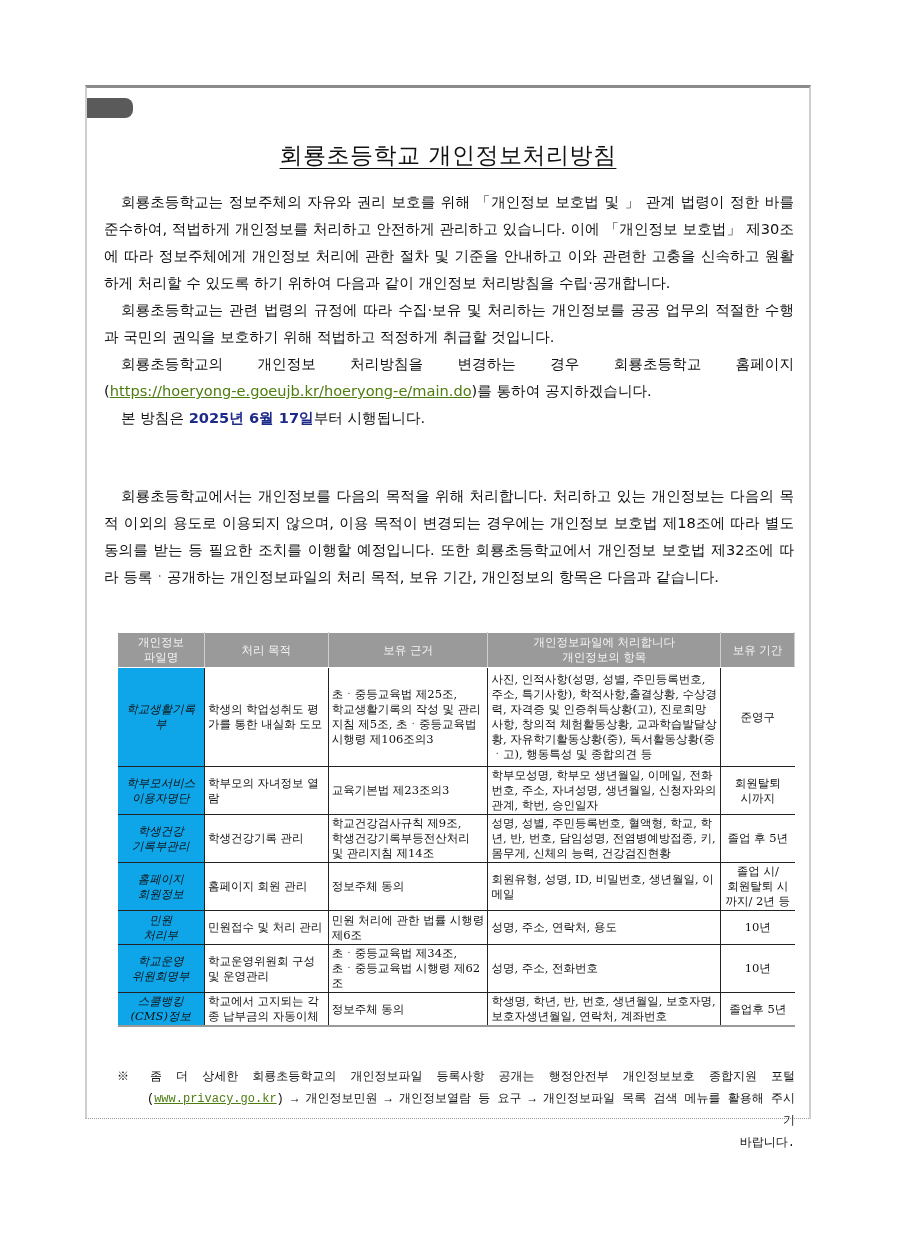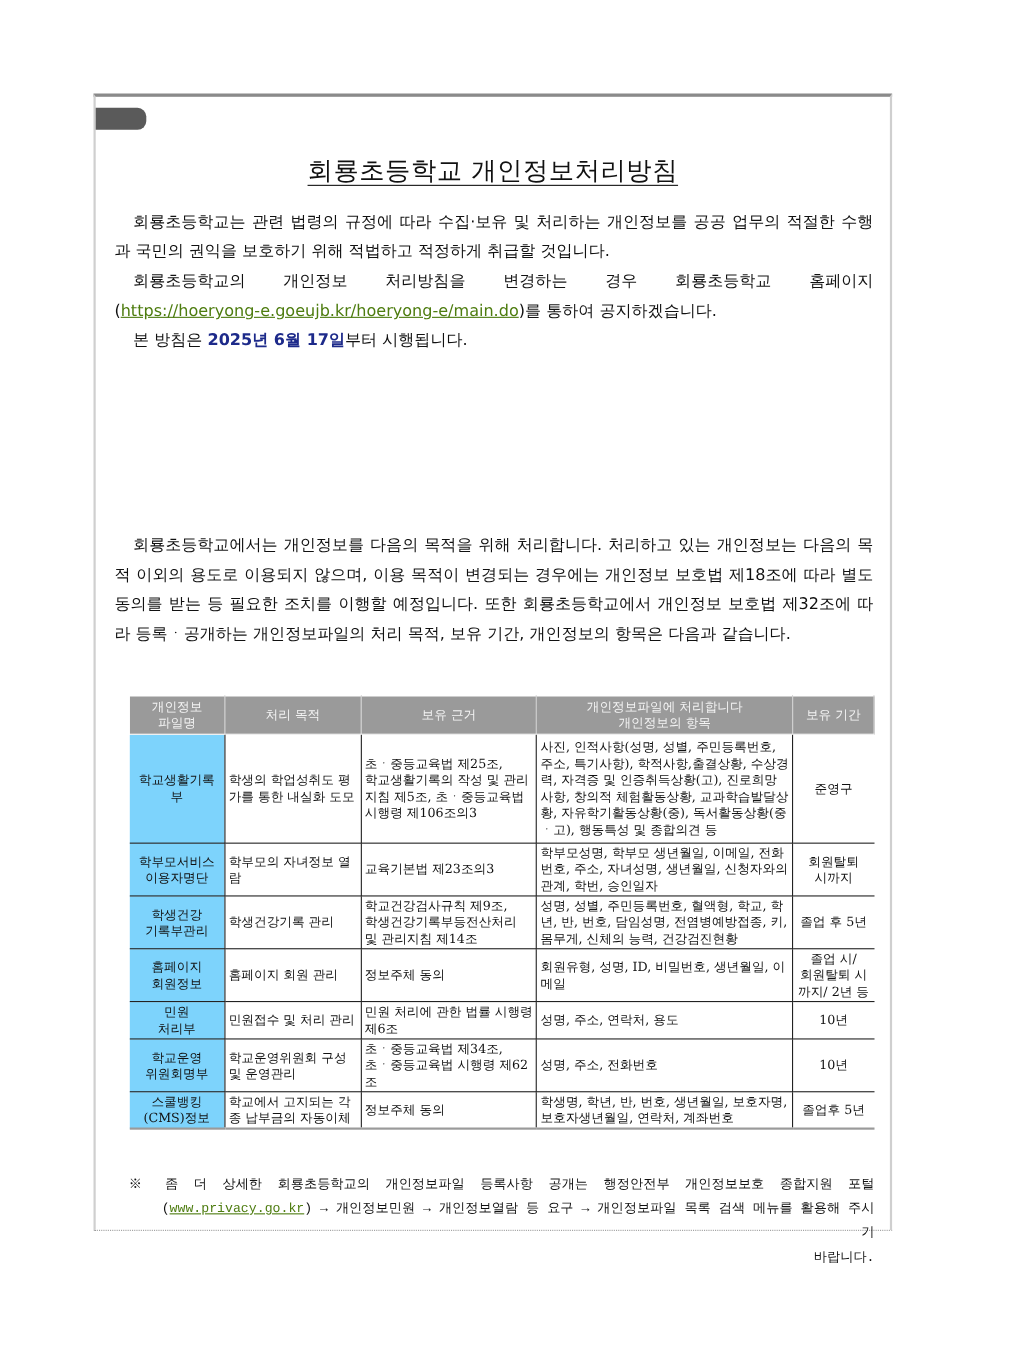--- a/index.html
+++ b/index.html
@@ -40,21 +40,21 @@
     position: absolute; left: 30px; top: 544px; width: 678px;
     border-collapse: collapse; font-size: 11.5px; line-height: 15px;
     font-family: "DejaVu Serif", "Liberation Serif", serif;
   }
   table.policy th {
     background: #9a9a9a; color: #f4f4f4; font-weight: normal;
     border: 1px solid #ffffff; border-right: 1px solid #cfcfcf;
     height: 34px; padding: 0 3px; text-align: center;
   }
   table.policy td { border: 1px solid #222; padding: 1px 3px; vertical-align: middle; }
-  table.policy td.name { background: #7dd3fc; text-align: center; border-left: none; }
+  table.policy td.name { background: #0ea5e9; text-align: center; border-left: none; font-style: italic; }
   table.policy td.period { text-align: center; border-right: none; }
   table.policy tr:last-child td { border-bottom: 2px solid #9a9a9a; }
 
   .footnote {
     position: absolute; left: 30px; width: 678px; top: 978px;
     font-size: 12px; line-height: 22px;
     font-family: Liberation Mono, monospace;
   }
   .footnote .line { margin: 0; }
   .footnote .indent { padding-left: 18px; text-align: right; }
@@ -63,20 +63,21 @@
 <body>
 
 <div class="page">
   <div class="tab-marker"></div>
 
   <div class="title">
     <span>회룡초등학교 개인정보처리방침</span>
   </div>
 
   <div class="body-text" style="top:100px;">
+    <p class="para">회룡초등학교는 정보주체의 자유와 권리 보호를 위해 「개인정보 보호법 및 」 관계 법령이 정한 바를 준수하여, 적법하게 개인정보를 처리하고 안전하게 관리하고 있습니다. 이에 「개인정보 보호법」 제30조에 따라 정보주체에게 개인정보 처리에 관한 절차 및 기준을 안내하고 이와 관련한 고충을 신속하고 원활하게 처리할 수 있도록 하기 위하여 다음과 같이 개인정보 처리방침을 수립·공개합니다.</p>
     <p class="para">회룡초등학교는 관련 법령의 규정에 따라 수집·보유 및 처리하는 개인정보를 공공 업무의 적절한 수행과 국민의 권익을 보호하기 위해 적법하고 적정하게 취급할 것입니다.</p>
     <p class="para spread">회룡초등학교의 개인정보 처리방침을 변경하는 경우 회룡초등학교 홈페이지</p>
     <p class="para noind"><span>(</span><a class="link">https://hoeryong-e.goeujb.kr/hoeryong-e/main.do</a><span>)를 통하여 공지하겠습니다.</span></p>
     <p class="para"><span>본 방침은 </span><span class="date-strong">2025년 6월 17일</span><span>부터 시행됩니다.</span></p>
   </div>
 
   <div class="body-text" style="top:394px;">
     <p class="para">회룡초등학교에서는 개인정보를 다음의 목적을 위해 처리합니다. 처리하고 있는 개인정보는 다음의 목적 이외의 용도로 이용되지 않으며, 이용 목적이 변경되는 경우에는 개인정보 보호법 제18조에 따라 별도 동의를 받는 등 필요한 조치를 이행할 예정입니다. 또한 회룡초등학교에서 개인정보 보호법 제32조에 따라 등록ㆍ공개하는 개인정보파일의 처리 목적, 보유 기간, 개인정보의 항목은 다음과 같습니다.</p>
   </div>
 

